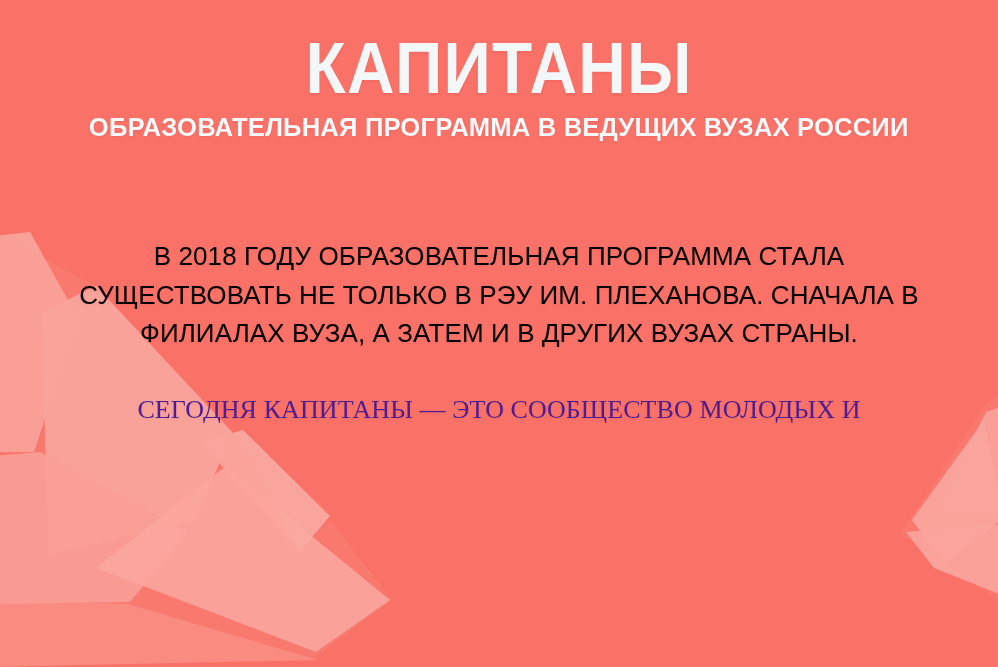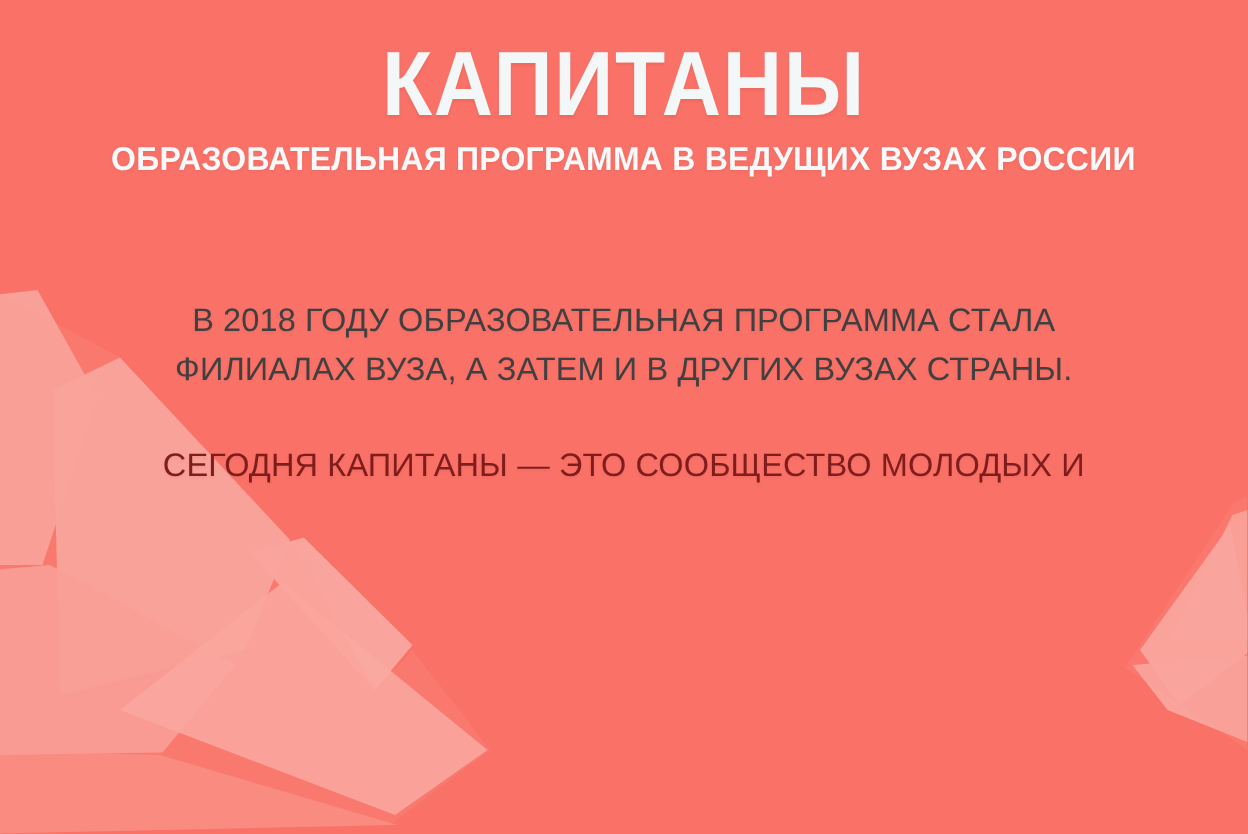--- a/index.html
+++ b/index.html
@@ -119,24 +119,25 @@
   </svg>
 
   <div id="content">
 
     <h1 id="title">КАПИТАНЫ</h1>
 
     <h2 id="subtitle">ОБРАЗОВАТЕЛЬНАЯ ПРОГРАММА В ВЕДУЩИХ ВУЗАХ РОССИИ</h2>
 
     <div id="body-copy">
 
-      <p class="para" style="color: #404040;">
+      <p class="para" style="color: #000000;">
         <span class="ln">В 2018 ГОДУ ОБРАЗОВАТЕЛЬНАЯ ПРОГРАММА СТАЛА</span>
+        <span class="ln">СУЩЕСТВОВАТЬ НЕ ТОЛЬКО В РЭУ ИМ. ПЛЕХАНОВА. СНАЧАЛА В</span>
         <span class="ln">ФИЛИАЛАХ ВУЗА, А ЗАТЕМ И В ДРУГИХ ВУЗАХ СТРАНЫ.</span>
       </p>
 
-      <p class="para" style="color: #7f1d1d;">
+      <p class="para" style="color: #4c1d95; font-family: Liberation Serif, serif;">
         <span class="ln">СЕГОДНЯ КАПИТАНЫ — ЭТО СООБЩЕСТВО МОЛОДЫХ И</span>
       </p>
 
     </div>
   </div>
 </div>
 
 </body></html>

